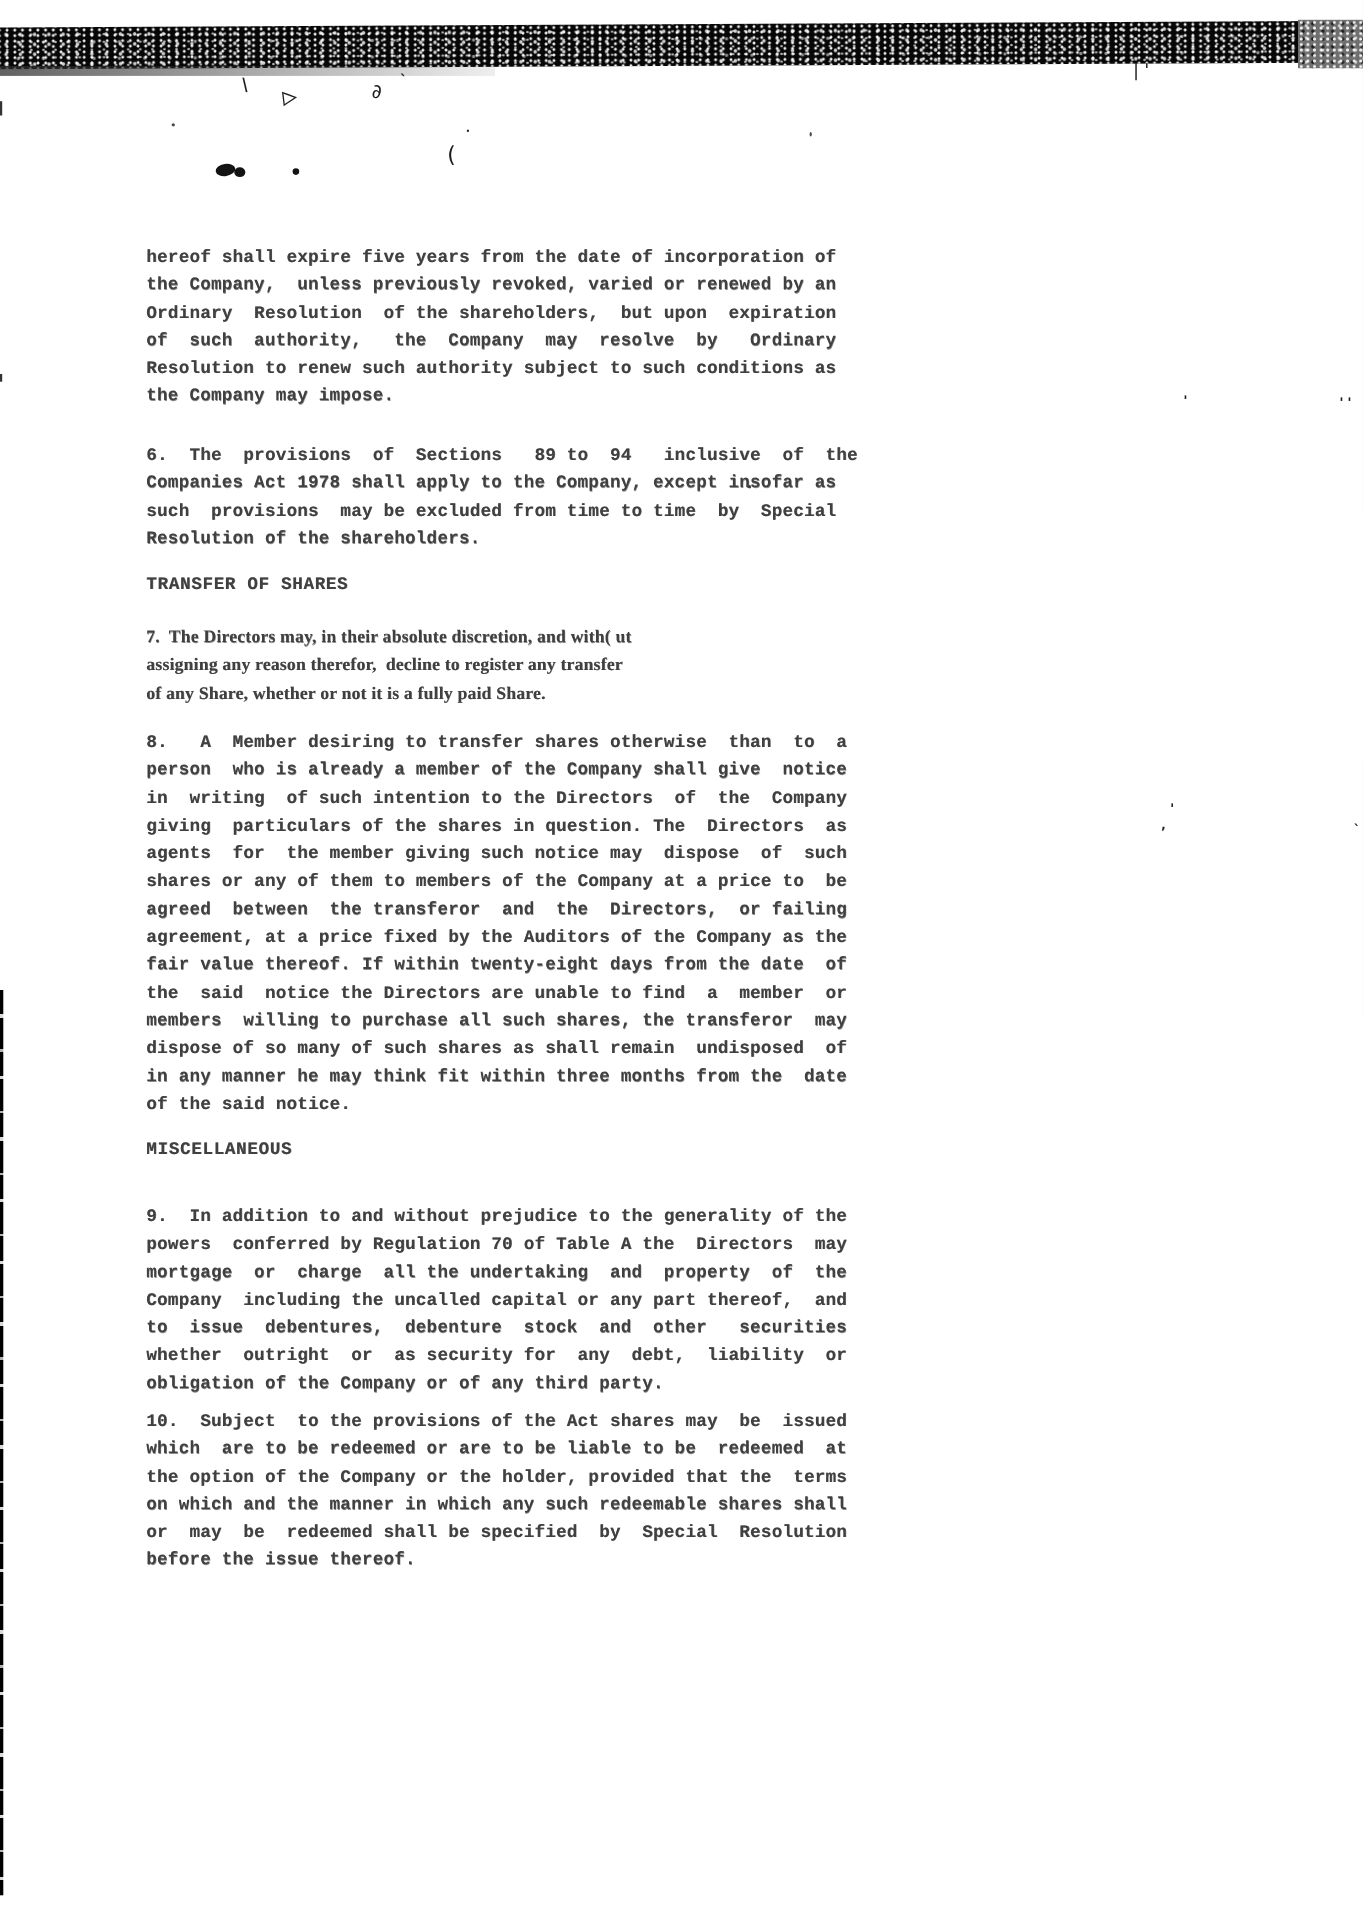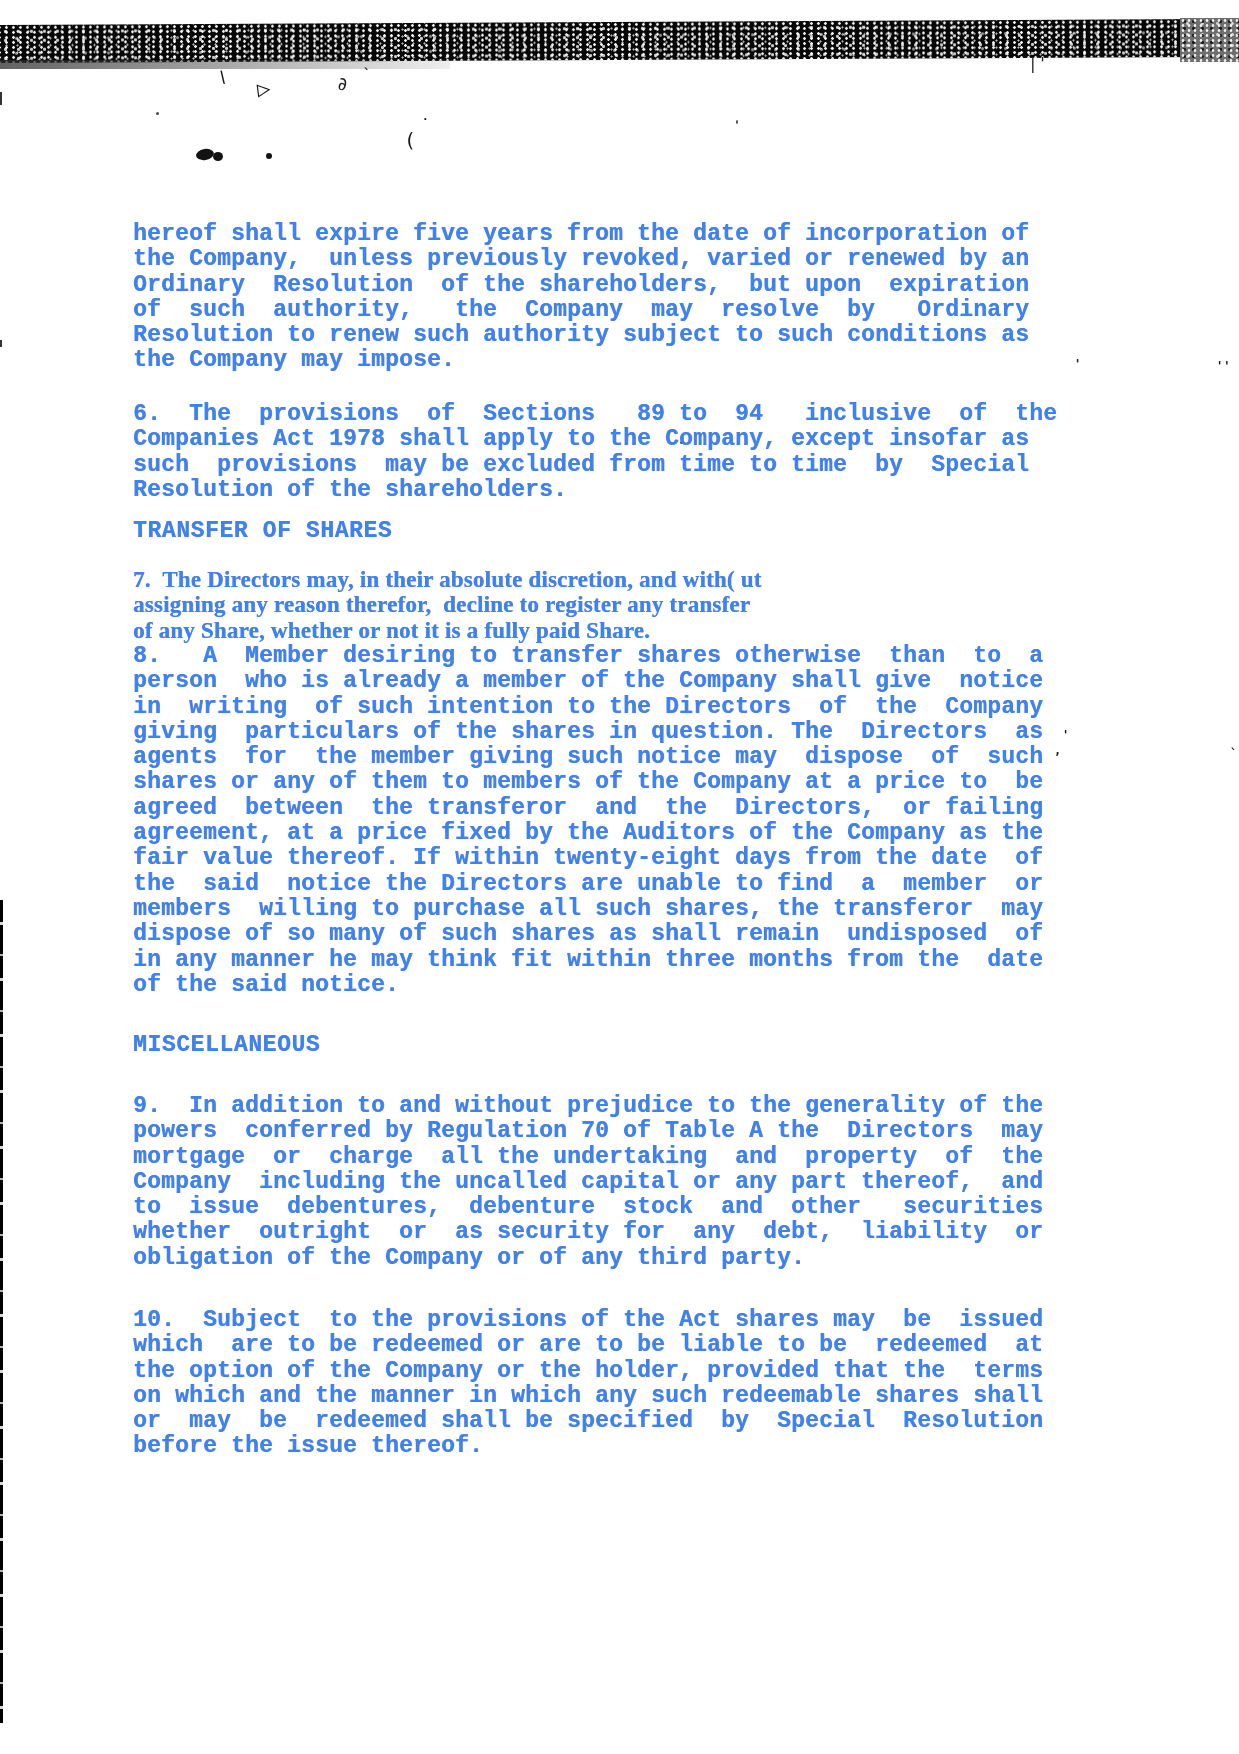--- a/index.html
+++ b/index.html
@@ -43,22 +43,22 @@
   .edge-line{
     position:absolute;left:0;top:900px;width:3px;height:823px;
     background:repeating-linear-gradient(180deg,
       #000 0 22px, rgba(0,0,0,.15) 22px 25px,
       #000 25px 54px, rgba(0,0,0,.3) 54px 56px);
   }
   .edge-tick{position:absolute;background:#333;}
   
   .tw{
     position:absolute;left:133px;
-    font-size:23px;line-height:25.3px;font-weight:700;
-    color:#3b82f6;letter-spacing:.2px;
+    font-size:16px;line-height:25.3px;font-weight:700;
+    color:#404040;letter-spacing:.2px;
     white-space:pre;
     text-shadow:.4px .4px 0 rgba(0,0,0,.45);
   }
   .heading{letter-spacing:.6px;}
   
   .mark{
     position:absolute;color:#1d1d1d;font-weight:700;
     font-family:"DejaVu Sans Mono",monospace;line-height:1;white-space:pre;
   }
   .blob{position:absolute;background:#131313;border-radius:50%;}
@@ -106,21 +106,21 @@
 Companies Act 1978 shall apply to the Company, except insofar as
 such  provisions  may be excluded from time to time  by  Special
 Resolution of the shareholders.</div>
 
   <div class="tw heading" style="top:519px;text-align:right;">TRANSFER OF SHARES</div>
 
   <div class="tw" style="top:567px;font-family:Liberation Serif, serif;">7.  The Directors may, in their absolute discretion, and with( ut
 assigning any reason therefor,  decline to register any transfer
 of any Share, whether or not it is a fully paid Share.</div>
 
-  <div class="tw" style="top:644px;">8.   A  Member desiring to transfer shares otherwise  than  to  a
+  <div class="tw" style="top:663px;">8.   A  Member desiring to transfer shares otherwise  than  to  a
 person  who is already a member of the Company shall give  notice
 in  writing  of such intention to the Directors  of  the  Company
 giving  particulars of the shares in question. The  Directors  as
 agents  for  the member giving such notice may  dispose  of  such
 shares or any of them to members of the Company at a price to  be
 agreed  between  the transferor  and  the  Directors,  or failing
 agreement, at a price fixed by the Auditors of the Company as the
 fair value thereof. If within twenty-eight days from the date  of
 the  said  notice the Directors are unable to find  a  member  or
 members  willing to purchase all such shares, the transferor  may
@@ -131,20 +131,20 @@
   <div class="tw heading" style="top:1033px;">MISCELLANEOUS</div>
 
   <div class="tw" style="top:1094px;">9.  In addition to and without prejudice to the generality of the
 powers  conferred by Regulation 70 of Table A the  Directors  may
 mortgage  or  charge  all the undertaking  and  property  of  the
 Company  including the uncalled capital or any part thereof,  and
 to  issue  debentures,  debenture  stock  and  other   securities
 whether  outright  or  as security for  any  debt,  liability  or
 obligation of the Company or of any third party.</div>
 
-  <div class="tw" style="top:1308px;">10.  Subject  to the provisions of the Act shares may  be  issued
+  <div class="tw" style="top:1280px;">10.  Subject  to the provisions of the Act shares may  be  issued
 which  are to be redeemed or are to be liable to be  redeemed  at
 the option of the Company or the holder, provided that the  terms
 on which and the manner in which any such redeemable shares shall
 or  may  be  redeemed shall be specified  by  Special  Resolution
 before the issue thereof.</div>
 
 </div>
 
 </body></html>

